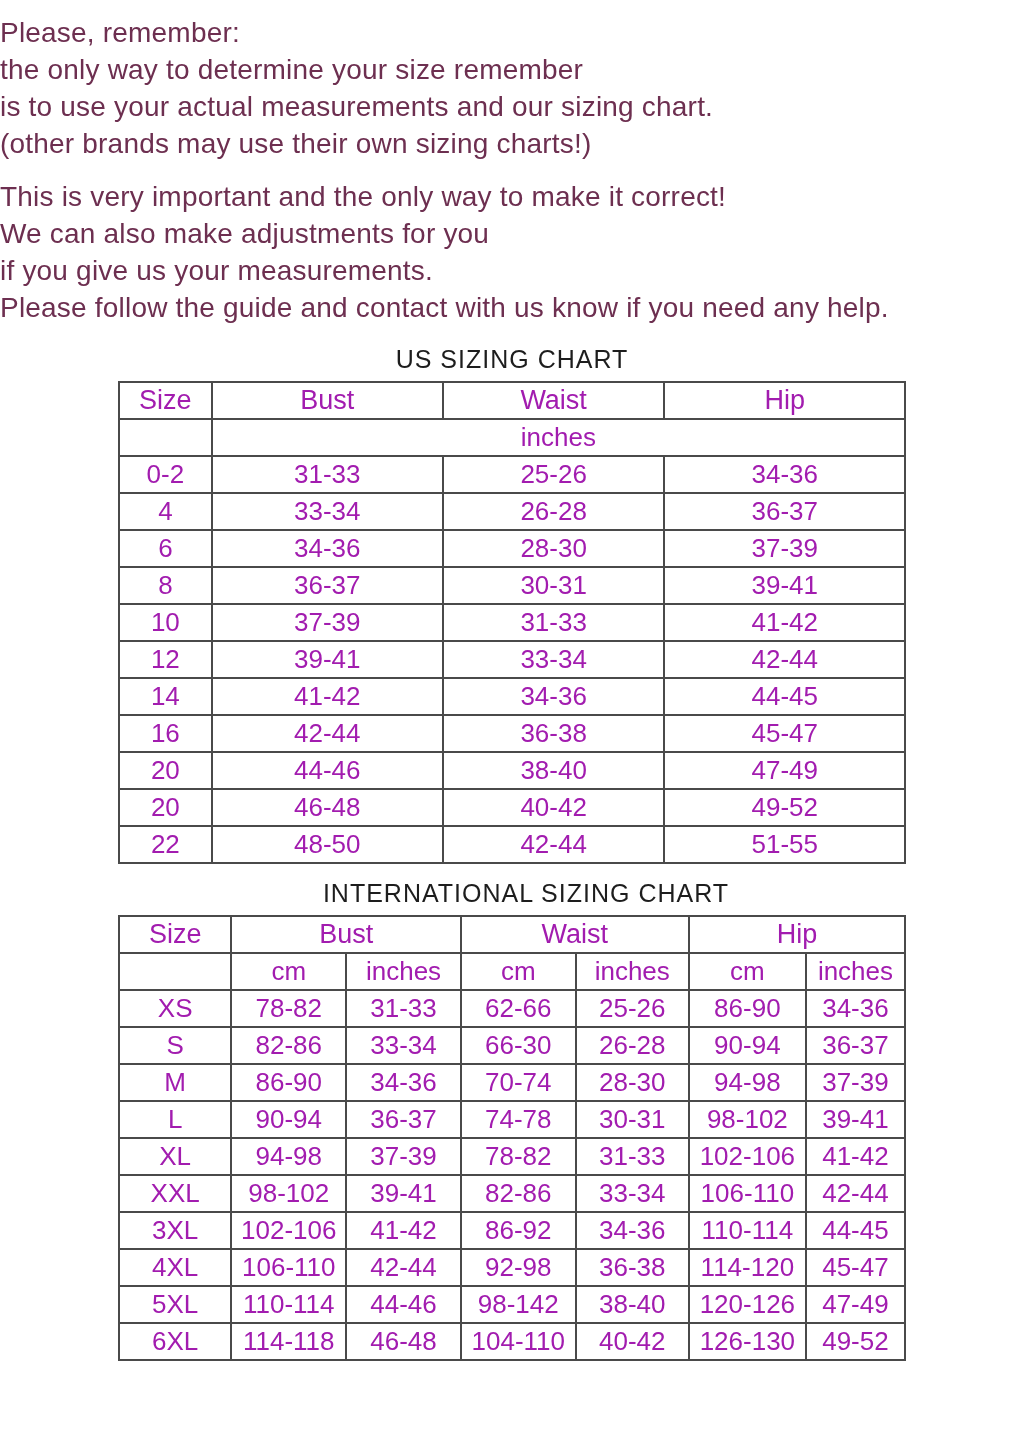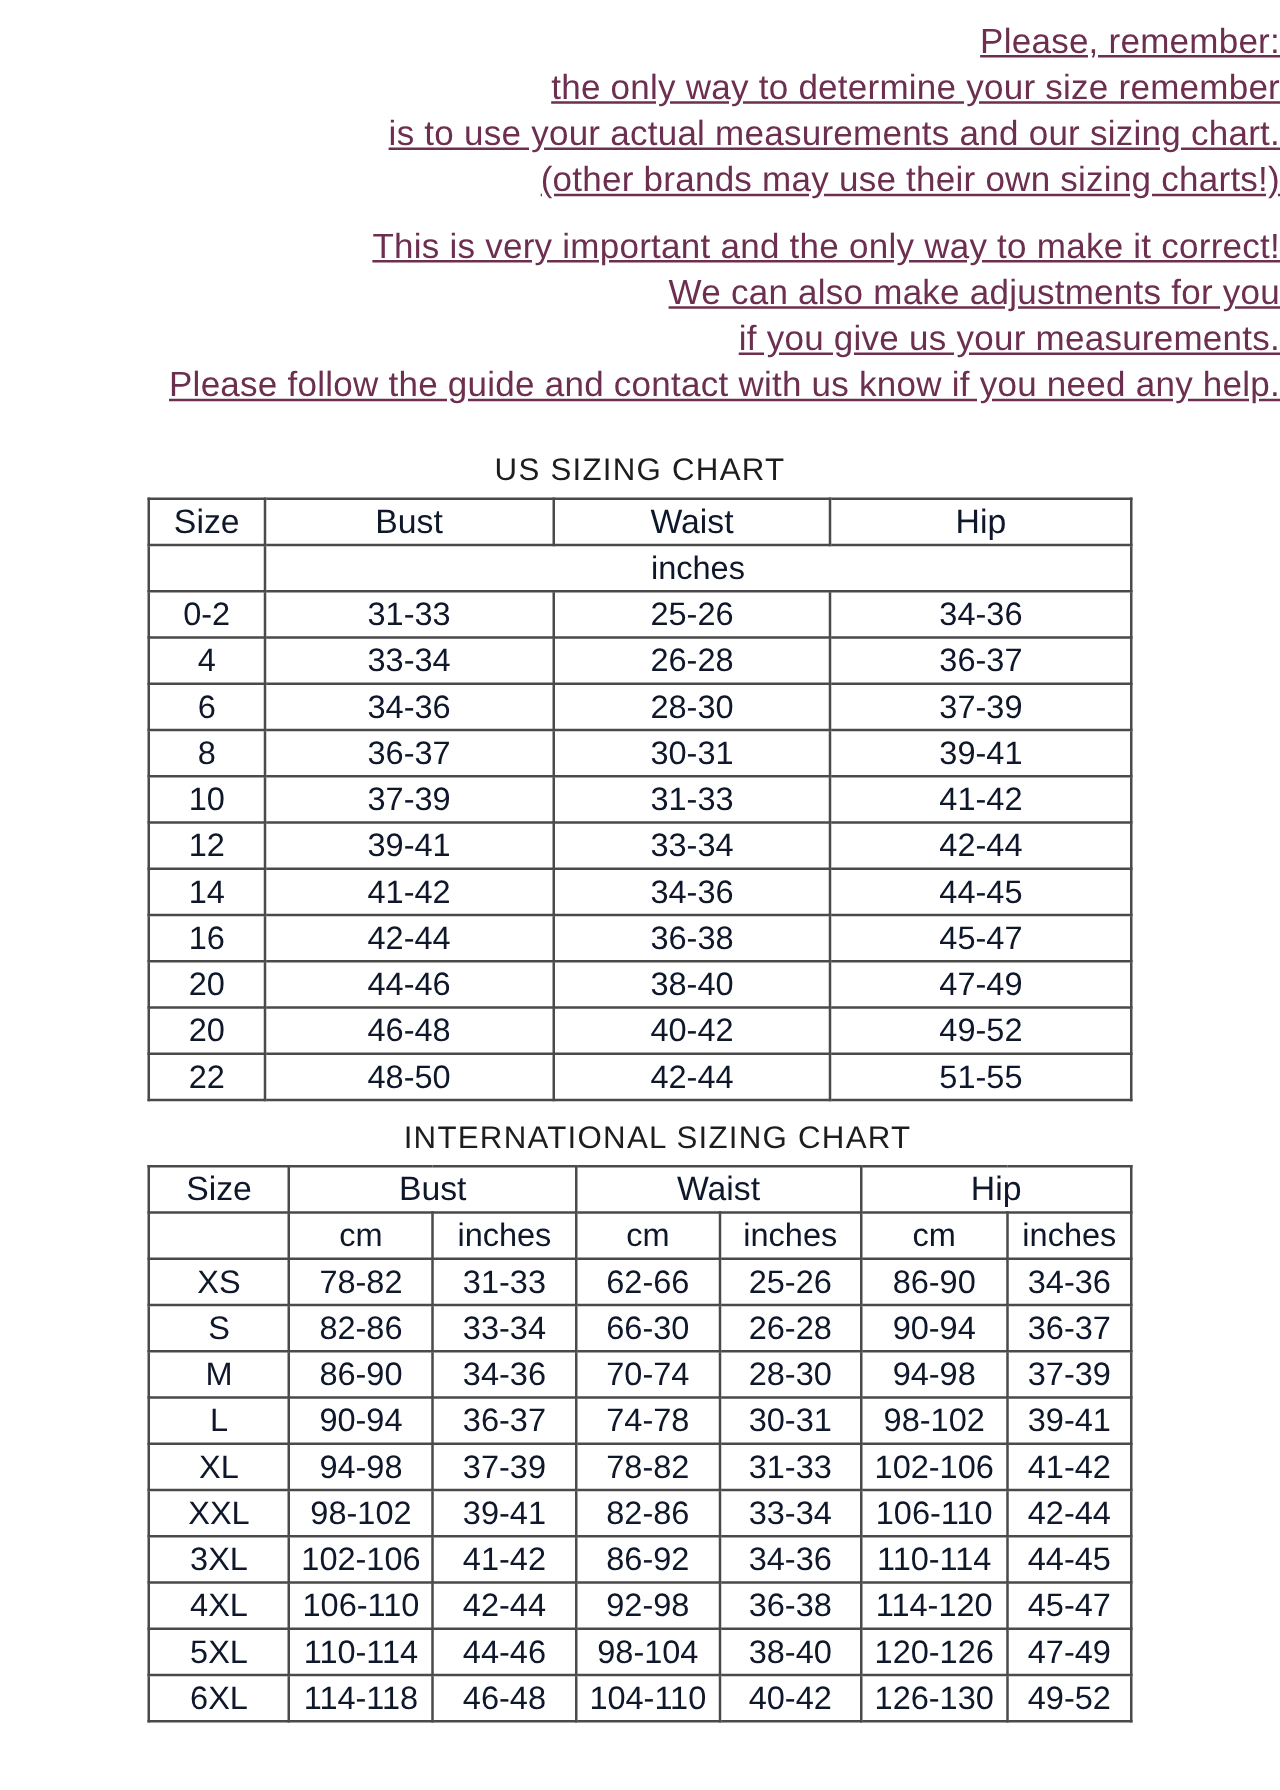--- a/index.html
+++ b/index.html
@@ -12,49 +12,48 @@
   }
   .page {
     width: 1024px;
     height: 1432px;
     background: #ffffff;
     padding-top: 14px;
   }
 
   
   .intro {
-    text-align: right;
+    text-align: left;
     color: #6d2f50;
     font-size: 28px;
     font-weight: 300;
     line-height: 37px;
     letter-spacing: 0.2px;
-    text-decoration: underline;
   }
   .intro .para + .para { margin-top: 16px; }
 
   
   .chart-title {
     text-align: center;
     color: #1d1d1d;
     font-size: 25px;
     font-weight: 300;
     letter-spacing: 1px;
-    margin-top: 36px;
+    margin-top: 19px;
     margin-bottom: 7px;
   }
   .chart-title.intl { margin-top: 15px; padding-left: 28px; }
 
   
   table {
     width: 788px;
     margin: 0 auto;
     border-collapse: collapse;
     table-layout: fixed;
-    color: #0f172a;
+    color: #a21caf;
   }
   th, td {
     border: 2px solid #4a4a4a;
     text-align: center;
     vertical-align: middle;
     font-weight: 300;
     font-size: 26px;
     height: 35px;
     line-height: 35px;
     overflow: hidden;
@@ -288,21 +287,21 @@
           <td>42-44</td>
           <td>92-98</td>
           <td>36-38</td>
           <td>114-120</td>
           <td>45-47</td>
         </tr>
         <tr>
           <td>5XL</td>
           <td>110-114</td>
           <td>44-46</td>
-          <td>98-104</td>
+          <td>98-142</td>
           <td>38-40</td>
           <td>120-126</td>
           <td>47-49</td>
         </tr>
         <tr>
           <td>6XL</td>
           <td>114-118</td>
           <td>46-48</td>
           <td>104-110</td>
           <td>40-42</td>

